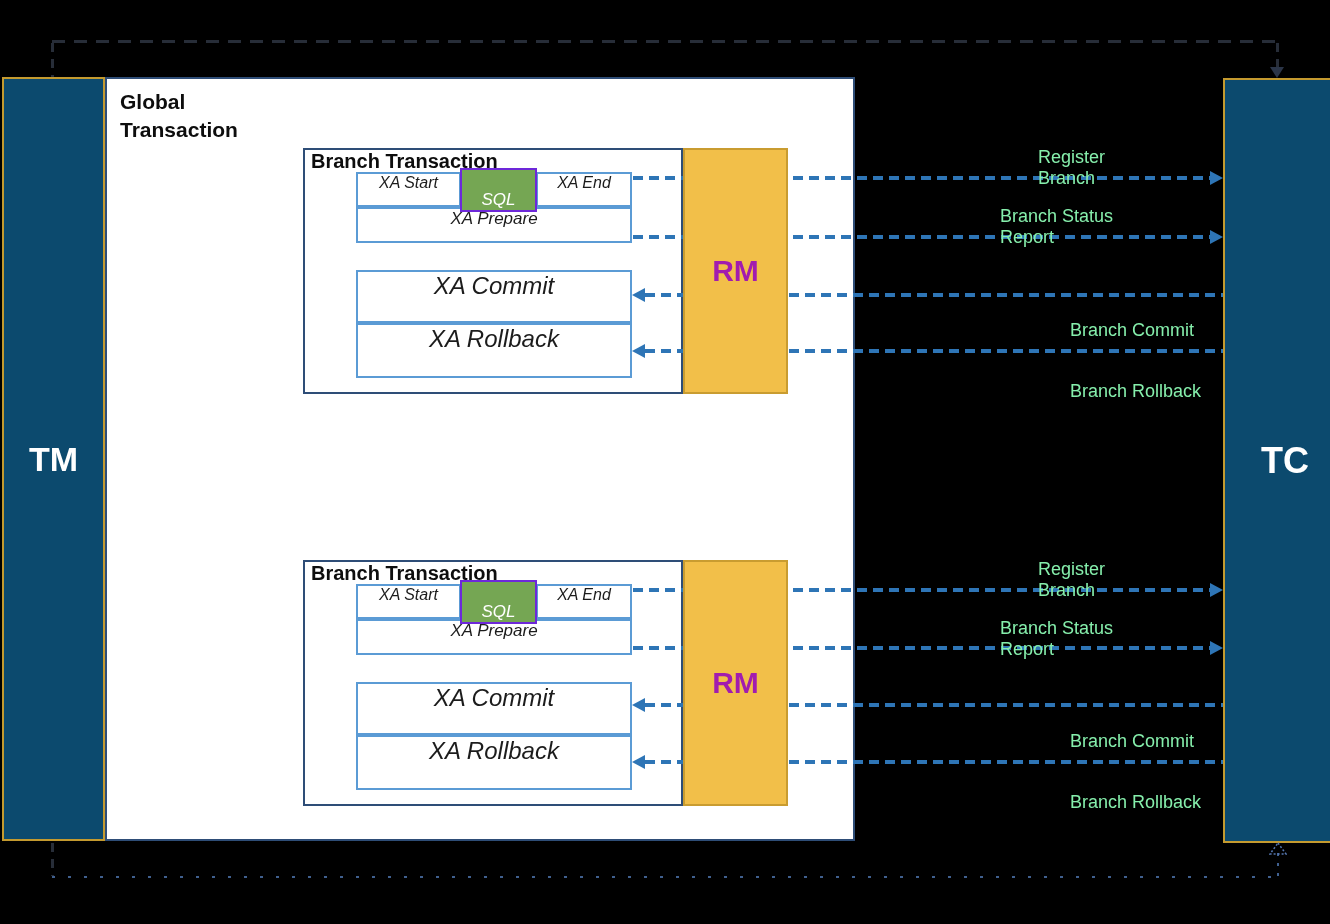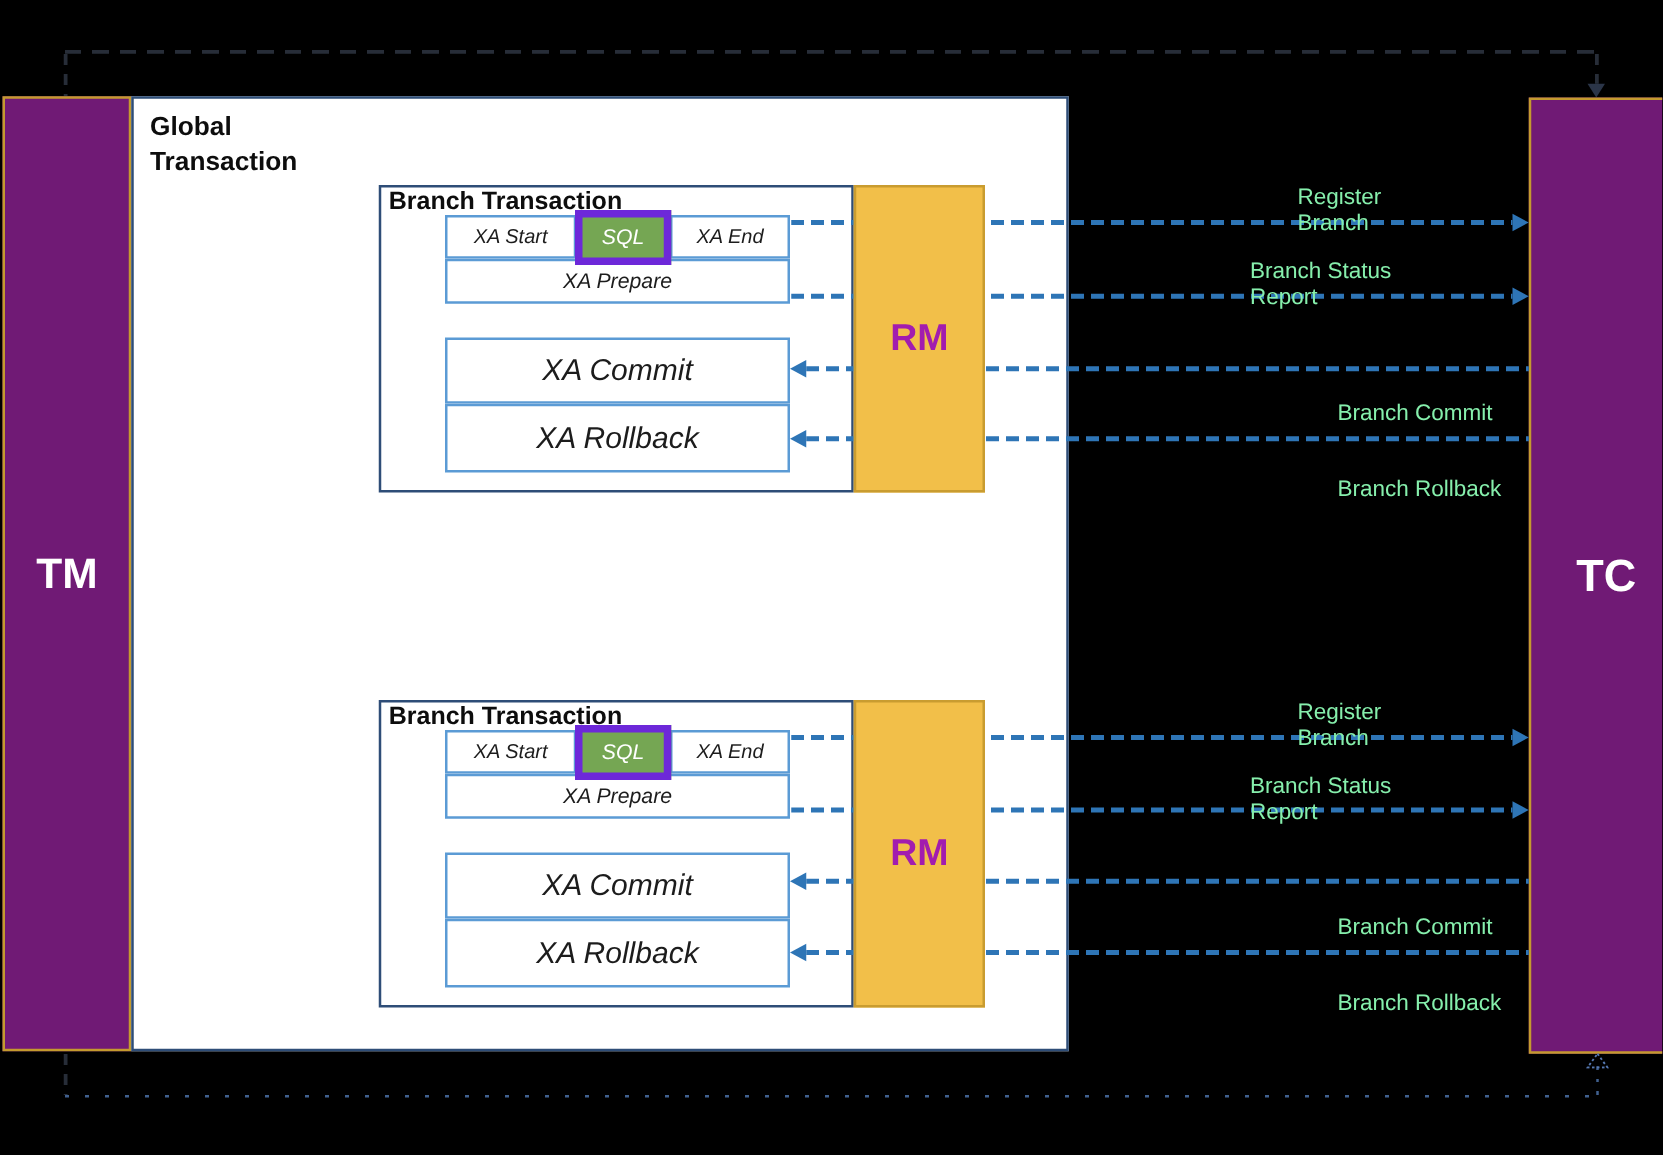--- a/index.html
+++ b/index.html
@@ -1,31 +1,31 @@
 <!DOCTYPE html>
 <html><head>
 <meta charset="utf-8">
 <style>
   html,body{margin:0;padding:0;background:#000;}
   #stage{position:relative;width:1330px;height:924px;background:#000;overflow:hidden;
          font-family:"Liberation Sans",sans-serif;}
   .abs{position:absolute;box-sizing:border-box;}
   
-  .actor{background:#701a75;border:2px solid #C49A2F;display:flex;align-items:center;justify-content:center;
+  .actor{background:#0c4a6e;border:2px solid #C49A2F;display:flex;align-items:center;justify-content:center;
          color:#fff;font-weight:600;}
   .rm{background:#F2BF49;border:2px solid #C99C30;display:flex;align-items:center;justify-content:center;
       color:#a21caf;font-weight:700;font-size:30px;z-index:6;}
   
   .panel{background:#fff;border:2px solid #2E4D77;}
   .branch-box{background:#fff;border:2px solid #2E4D77;z-index:2;}
   .panel-title{color:#0d0d0d;font-weight:700;z-index:3;}
   
-  .xa{background:#fff;border:2px solid #5B9BD5;display:flex;align-items:center;justify-content:center;
+  .xa{background:#fff;border:2px solid #5B9BD5;display:flex;justify-content:center;
       font-style:italic;color:#1c1c1c;z-index:3;}
-  .sqlbox{background:#75A653;border:6px solid #6d28d9;display:flex;align-items:center;justify-content:center;
+  .sqlbox{background:#75A653;border:2px solid #6d28d9;display:flex;align-items:flex-end;justify-content:center;
       font-style:italic;color:#fff;z-index:4;}
   
   .bline{height:4px;background:repeating-linear-gradient(90deg,#2E75B6 0 10px,transparent 10px 16px);z-index:5;}
   .arr-r{width:0;height:0;border-top:7px solid transparent;border-bottom:7px solid transparent;
          border-left:13px solid #2E75B6;z-index:5;}
   .arr-l{width:0;height:0;border-top:7px solid transparent;border-bottom:7px solid transparent;
          border-right:13px solid #2E75B6;z-index:5;}
   .msg-label{color:#86efac;font-weight:400;font-size:18px;line-height:21px;z-index:7;}
   .nowrap{white-space:nowrap;margin-top:16px;}
   

